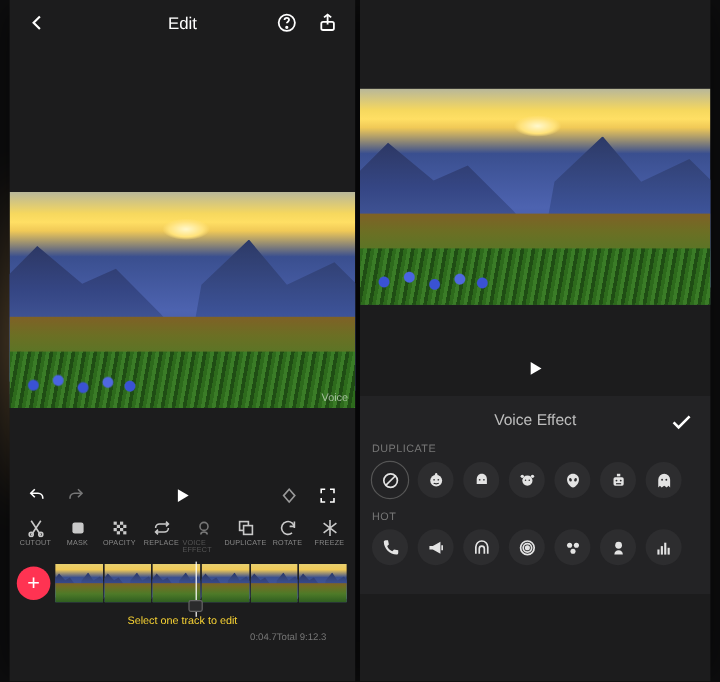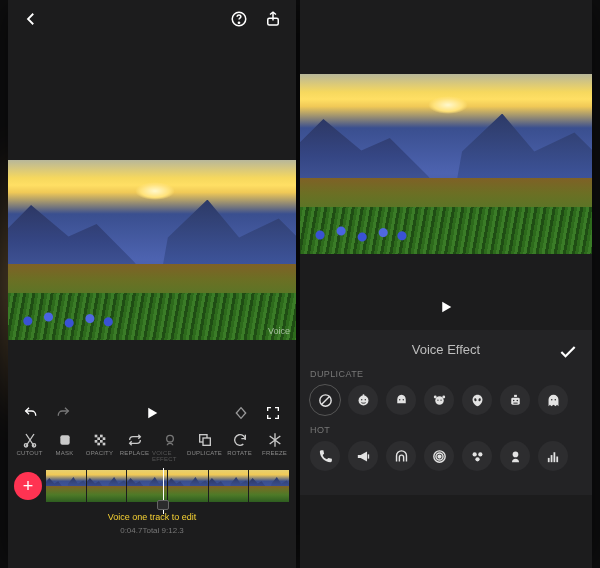--- a/index.html
+++ b/index.html
@@ -50,21 +50,21 @@
 .timeline{display:flex;align-items:center;padding:4px 6px;gap:4px;margin-top:2px;position:relative}
 .addbtn{width:28px;height:28px;border-radius:50%;background:#ff3352;display:flex;align-items:center;justify-content:center;color:#fff;font-size:18px;flex-shrink:0}
 .clips{display:flex;gap:0;height:32px;flex:1;position:relative}
 .clip{flex:1;height:100%;position:relative;overflow:hidden;border-right:1px solid #1c1c1d}
 .clip .sky{background:linear-gradient(180deg,#e8d070 0%,#f0c957 15%,#3a4f8f 35%,#4d63b0 100%)}
 .clip .field{height:50%}
 .playhead{position:absolute;top:-2px;bottom:-12px;left:48%;width:1px;background:#fff}
 .marker{position:absolute;bottom:-8px;left:calc(48% - 6px);width:12px;height:10px;background:#2b2b2c;border:1px solid #666;border-radius:2px}
 
 .hint{text-align:center;font-size:9px;color:#f7d233;margin-top:6px}
-.timebar{display:flex;justify-content:center;padding:2px 10px;font-size:8px;color:#777;margin-top:2px}
+.timebar{display:flex;justify-content:flex-end;padding:2px 24px;font-size:8px;color:#777;margin-top:2px}
 
 
 .playmid{display:flex;justify-content:center;margin-top:44px;color:#fff}
 .panel{background:#232325;margin-top:14px;padding:8px 10px 14px}
 .panel-hd{display:flex;align-items:center;justify-content:center;position:relative;padding:4px 0 10px}
 .panel-hd .ttl{color:#bdbdbd;font-size:13px}
 .panel-hd .ok{position:absolute;right:4px;top:4px;color:#fff}
 .grp-lbl{font-size:9px;color:#777;letter-spacing:.4px;margin:2px 0 6px}
 .iconrow{display:flex;gap:8px;margin-bottom:10px}
 .rnd{width:30px;height:30px;border-radius:50%;background:#2d2d2f;display:flex;align-items:center;justify-content:center;color:#e3e3e3;flex-shrink:0}
@@ -80,20 +80,21 @@
 <div class="stage">
 <div class="blurbg"></div>
 
 <div class="phone left">
   <div class="topbar">
     <div class="icnbtn">
       <svg viewBox="0 0 24 24" width="18" height="18" fill="none" stroke="currentColor" stroke-width="2.4">
             <path d="M15 5l-7 7 7 7"></path>
           </svg>
     </div>
+    <div class="center">Edit</div>
     <div class="toprow-right">
       <div class="icnbtn">
         <svg viewBox="0 0 24 24" width="18" height="18" fill="none" stroke="currentColor" stroke-width="2">
               <circle cx="12" cy="12" r="9"></circle>
               <path d="M9.5 9a2.5 2.5 0 115 0c0 1.5-2.5 2-2.5 3.5"></path>
               <circle cx="12" cy="17" r=".8" fill="currentColor"></circle>
             </svg>
       </div>
       <div class="icnbtn">
         <svg viewBox="0 0 24 24" width="18" height="18" fill="none" stroke="currentColor" stroke-width="2">
@@ -267,21 +268,21 @@
             <div class="sky"></div>
             <div class="mtnL"></div>
             <div class="mtnR"></div>
             <div class="field"></div>
           </div>
       <div class="playhead"></div>
       <div class="marker"></div>
     </div>
   </div>
 
-  <div class="hint">Voice one track to edit</div>
+  <div class="hint">Select one track to edit</div>
   <div class="timebar">
     <span>0:04.7</span>
     <span>Total 9:12.3</span>
   </div>
 </div>
 
 <div class="phone right">
   <div class="preview r">
     <div class="sky"></div>
         <div class="sun"></div>

